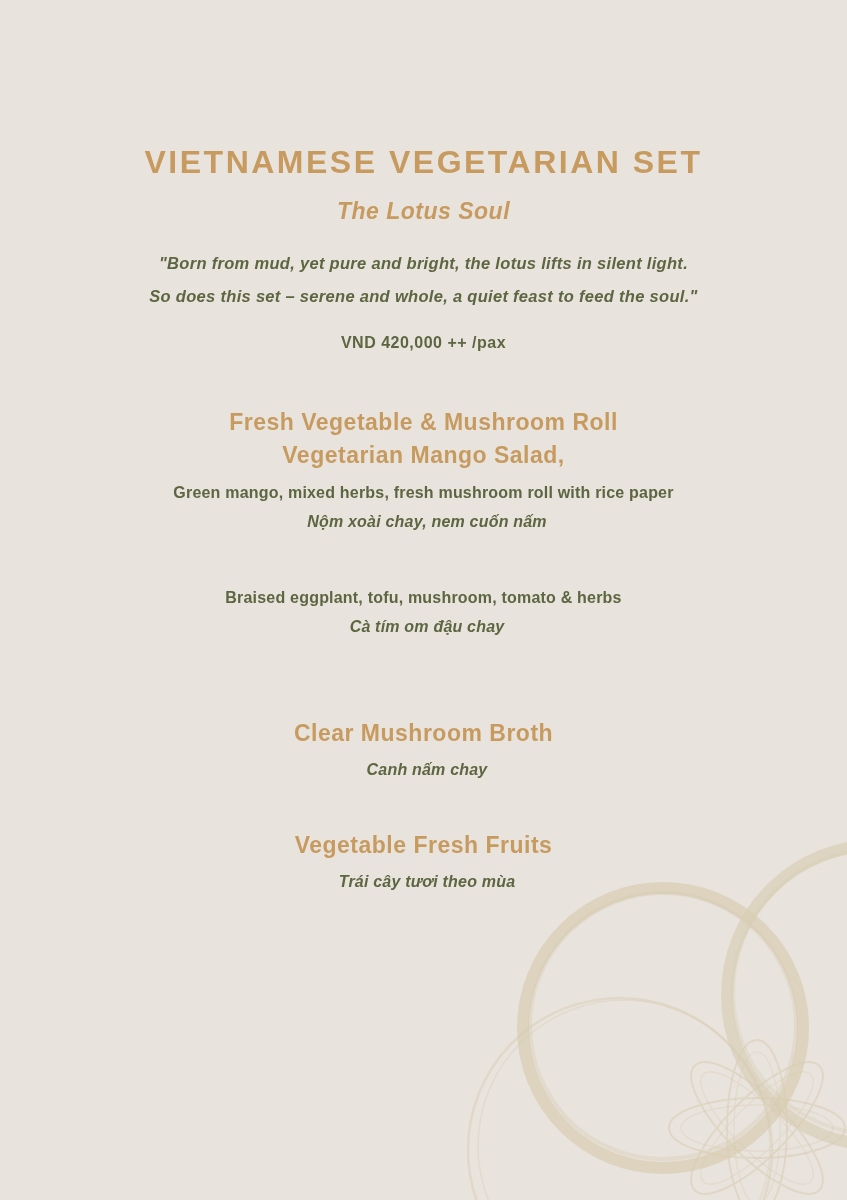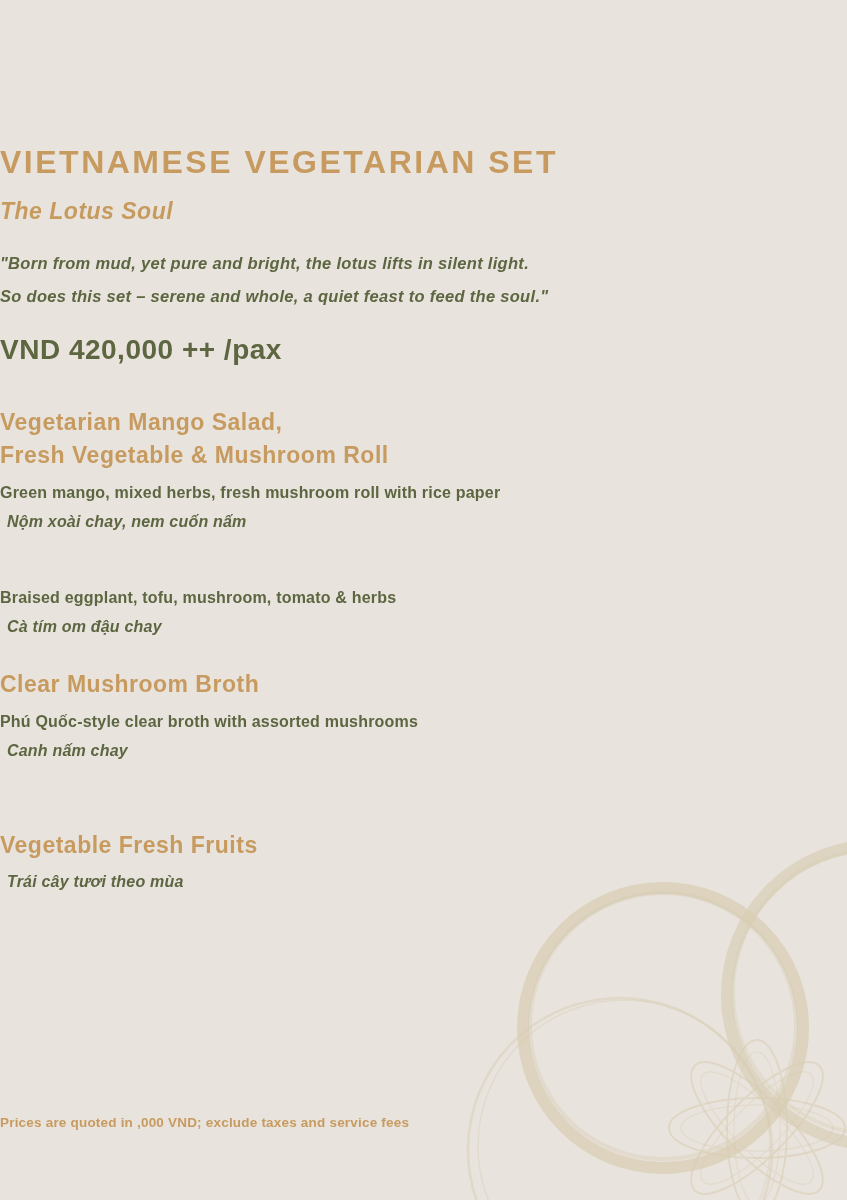--- a/index.html
+++ b/index.html
@@ -3,21 +3,21 @@
 <meta charset="utf-8">
 <style>
   * { margin: 0; padding: 0; box-sizing: border-box; }
   html, body { width: 847px; height: 1200px; }
   body {
     position: relative;
     background: #E9E3DD;
     font-family: "Liberation Sans", sans-serif;
     overflow: hidden;
   }
-  .block { position: absolute; left: 0; width: 100%; text-align: left; }
+  .block { position: absolute; left: 0; width: 100%; text-align: center; }
 
   .menu-title {
     top: 144px;
     color: #C79B5F;
     font-size: 32px;
     font-weight: 700;
     letter-spacing: 2.5px;
   }
   .menu-subtitle {
     top: 198px;
@@ -32,21 +32,21 @@
     color: #5C6640;
     font-size: 16.5px;
     font-weight: 600;
     font-style: italic;
     line-height: 33px;
     letter-spacing: 0.3px;
   }
   .price {
     top: 334px;
     color: #5C6640;
-    font-size: 28px;
+    font-size: 16px;
     font-weight: 700;
     letter-spacing: 0.5px;
   }
   .course .course-name {
     color: #C79B5F;
     font-size: 23px;
     font-weight: 700;
     line-height: 33px;
     letter-spacing: 0.5px;
   }
@@ -61,21 +61,21 @@
     margin-top: 11px;
     color: #5C6640;
     font-size: 16px;
     font-weight: 600;
     font-style: italic;
     letter-spacing: 0.2px;
     margin-left: 7px;
   }
   #course-1 { top: 406px; }
   #course-2 { top: 577px; }
-  #course-3 { top: 668px; }
+  #course-3 { top: 717px; }
   #course-4 { top: 829px; }
 
   .footer {
     top: 1110px;
     color: #C79B5F;
     font-size: 13.5px;
     font-weight: 600;
     line-height: 26px;
     letter-spacing: 0.2px;
   }
@@ -125,38 +125,36 @@
 
 <div class="block quote">
   <div>"Born from mud, yet pure and bright, the lotus lifts in silent light.</div>
   <div>So does this set – serene and whole, a quiet feast to feed the soul."</div>
 </div>
 
 <div class="block price">VND 420,000 ++ /pax</div>
 
 <section class="block course" id="course-1">
   <div class="course-name">
+    <div>Fresh Vegetable &amp; Mushroom Roll</div>
     <div>Vegetarian Mango Salad,</div>
-    <div>Fresh Vegetable &amp; Mushroom Roll</div>
   </div>
   <div class="course-desc">Green mango, mixed herbs, fresh mushroom roll with rice paper</div>
   <div class="course-viet">Nộm xoài chay, nem cuốn nấm</div>
 </section>
 
 <section class="block course" id="course-2">
   <div class="course-desc">Braised eggplant, tofu, mushroom, tomato &amp; herbs</div>
   <div class="course-viet">Cà tím om đậu chay</div>
 </section>
 
 <section class="block course" id="course-3">
   <div class="course-name">Clear Mushroom Broth</div>
-  <div class="course-desc">Phú Quốc-style clear broth with assorted mushrooms</div>
   <div class="course-viet">Canh nấm chay</div>
 </section>
 
 <section class="block course" id="course-4">
   <div class="course-name">Vegetable Fresh Fruits</div>
   <div class="course-viet">Trái cây tươi theo mùa</div>
 </section>
 
 <footer class="block footer">
-  <div class="en">Prices are quoted in ,000 VND; exclude taxes and service fees</div>
 </footer>
 
 </body></html>

